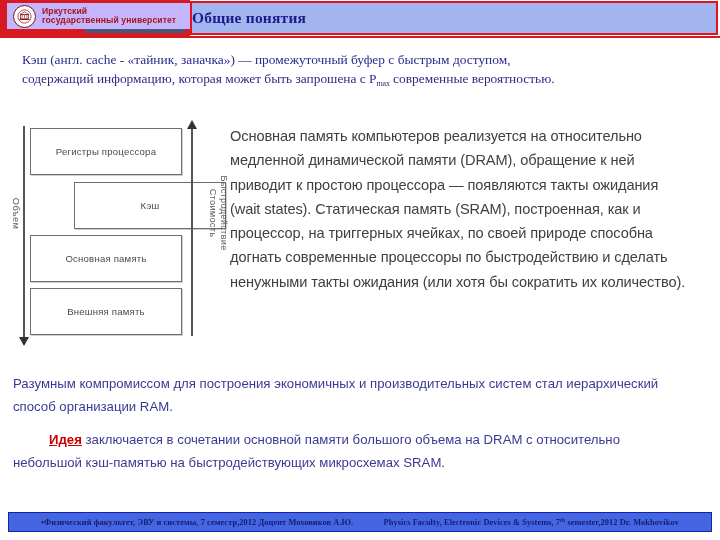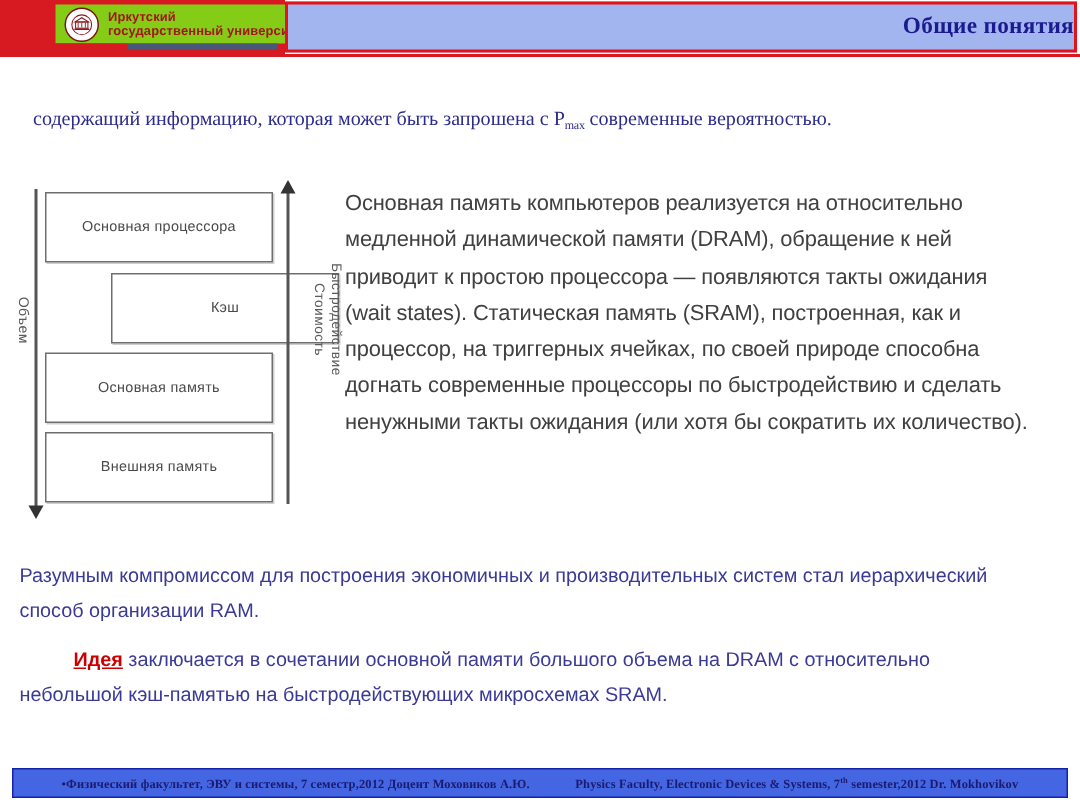--- a/index.html
+++ b/index.html
@@ -24,25 +24,24 @@
   .header-redband {
     position: absolute;
     left: 0; top: 0;
     width: 190px; height: 38px;
     background: #D71A21;
   }
   .logo-card {
     position: absolute;
     left: 7px; top: 3px;
     width: 202px; height: 26px;
-    background: #84cc16;
+    background: #c4b5fd;
     display: flex;
     align-items: center;
     overflow: hidden;
-    margin-left: 30px;
   }
   .logo-emblem {
     width: 21px; height: 21px;
     margin-left: 6px;
     flex: 0 0 auto;
     border-radius: 50%;
     border: 1.4px solid #7a1419;
     background: #fdfdfd;
     display: flex;
     align-items: center;
@@ -74,21 +73,21 @@
 
   .title-banner {
     position: absolute;
     left: 190px; top: 1px;
     width: 528px; height: 34px;
     background: #A3B5EE;
     border: 2.5px solid #E4121B;
     box-sizing: border-box;
     display: flex;
     align-items: center;
-    justify-content: flex-end;
+    justify-content: flex-start;
   }
   .title-banner-text {
     color: #1B1B8F;
     font-family: "Liberation Serif", serif;
     font-weight: bold;
     font-size: 15.5px;
     letter-spacing: 0.2px;
   }
   .header-rule {
     position: absolute;
@@ -277,30 +276,30 @@
   <div class="logo-underline"></div>
   <div class="logo-underline-red"></div>
 
   <div class="title-banner">
     <div class="title-banner-text">Общие понятия</div>
   </div>
   <div class="header-rule"></div>
 </div>
 
 <div class="intro">
-  <br>
+  <span>Кэш (англ. cache - «тайник, заначка») — промежуточный буфер с быстрым доступом,</span><br>
   <span>содержащий информацию, которая может быть запрошена с P</span><sub>max</sub><span> современные вероятностью.</span>
 </div>
 
 <div class="diagram">
   <div class="axis-left"></div>
   <div class="vlabel-left">Объем</div>
 
   <div class="dgm-boxes">
-    <div class="dgm-box b1">Основная процессора</div>
+    <div class="dgm-box b1">Регистры процессора</div>
     <div class="dgm-box b2">Кэш</div>
     <div class="dgm-box b3">Основная память</div>
     <div class="dgm-box b4">Внешняя память</div>
   </div>
 
   <div class="axis-right"></div>
   <div class="vlabel-right">
     <span>Быстродействие</span>
     <span>Стоимость</span>
   </div>

